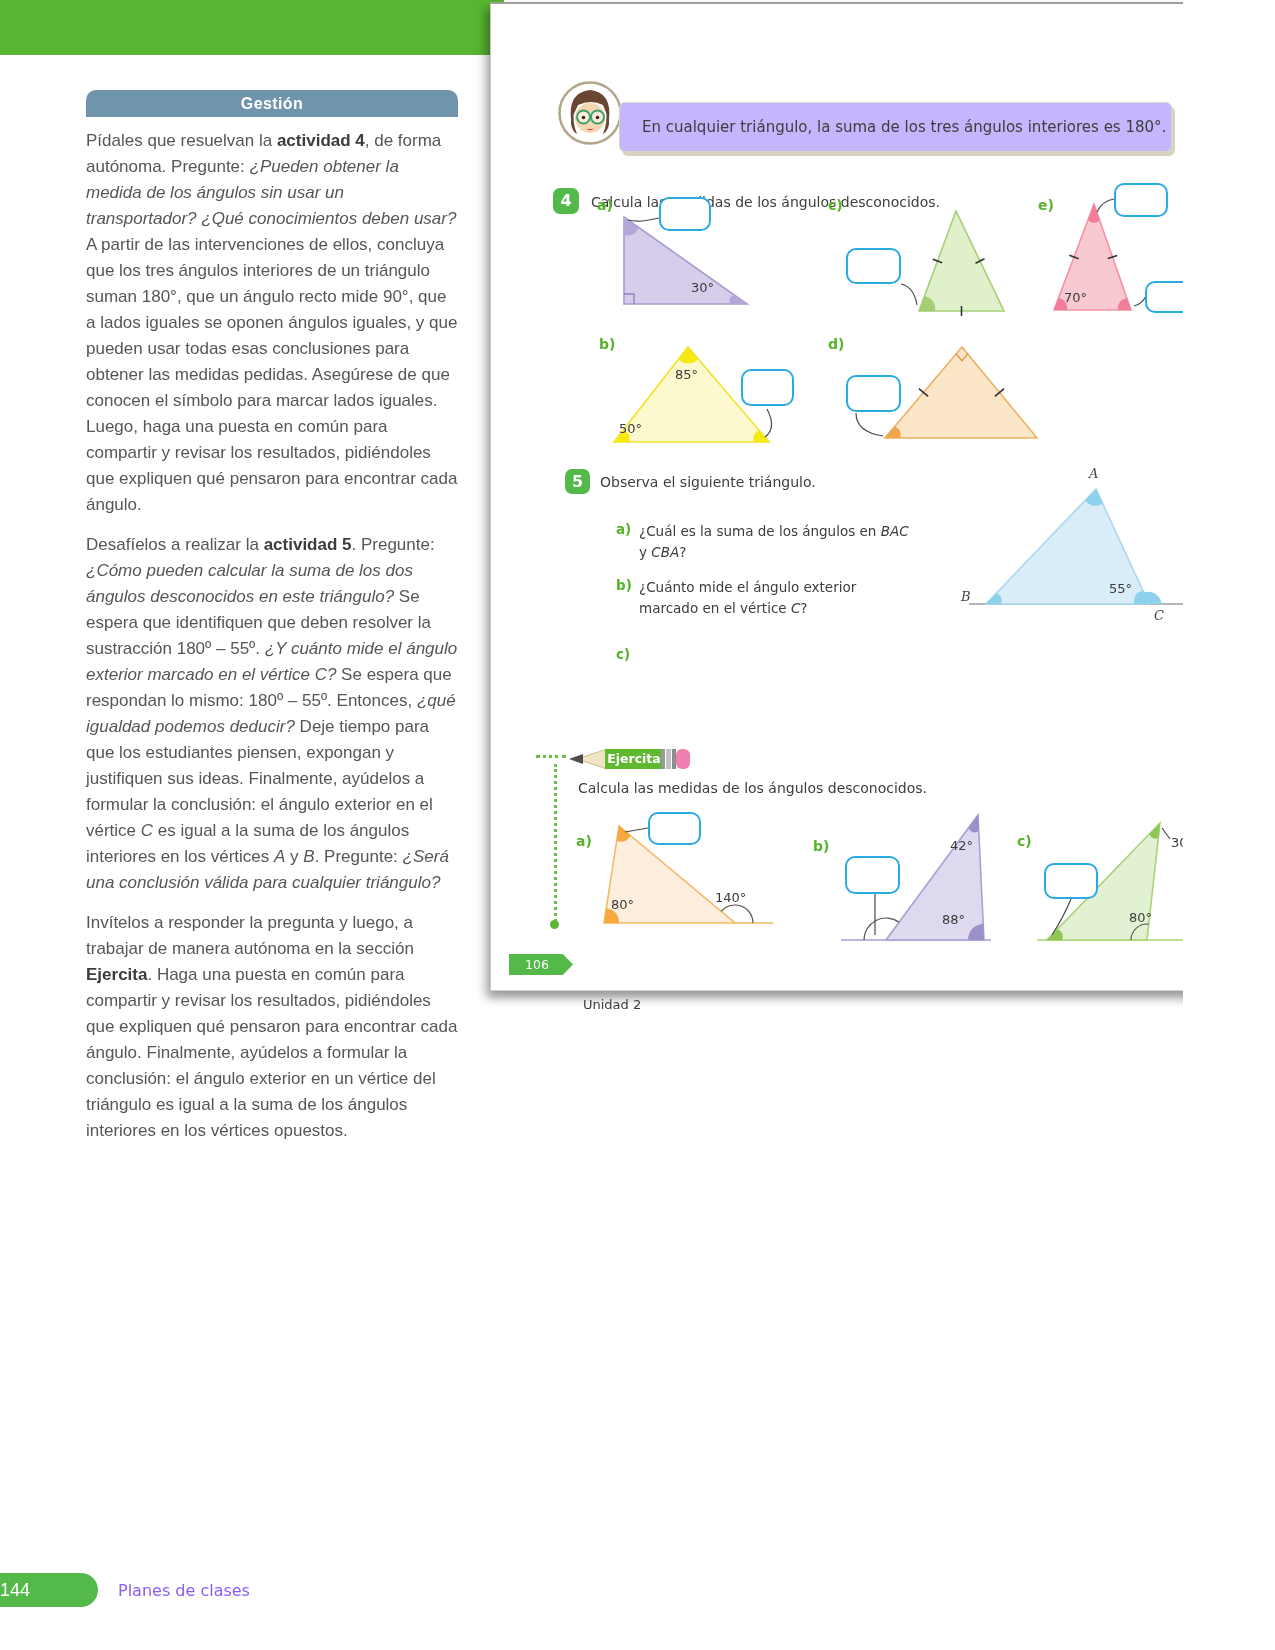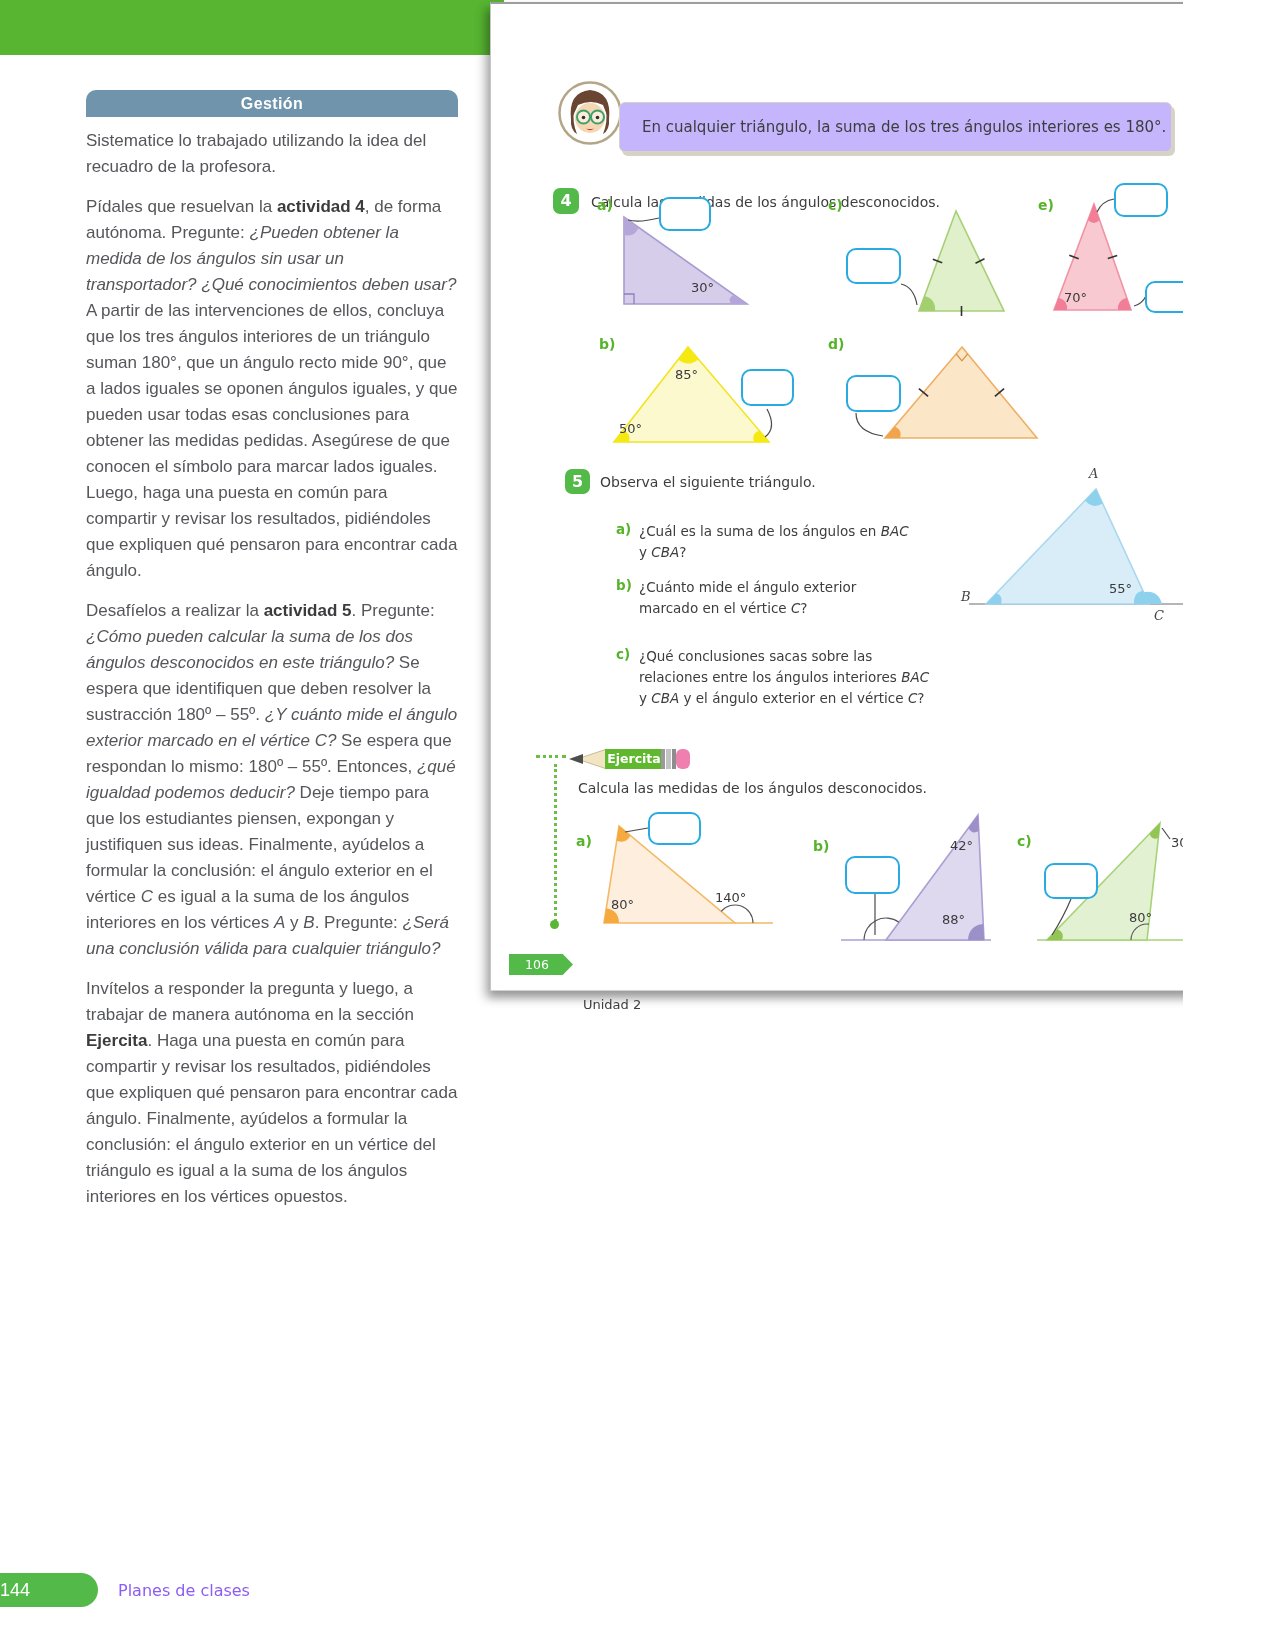--- a/index.html
+++ b/index.html
@@ -51,21 +51,20 @@
 </style>
 </head>
 <body>
 
 <div class="sheet">
   <div class="green-bar"></div>
 
   <div class="teacher-col">
     <div class="gestion-bar">Gestión</div>
     <div class="paragraphs">
-      <p><span>Sistematice lo trabajado utilizando la idea del recuadro de la profesora.</span></p>
       <p><span>Pídales que resuelvan la </span><span class="rb">actividad 4</span><span>, de forma autónoma. Pregunte: </span><span class="ri">¿Pueden obtener la medida de los ángulos sin usar un transportador? ¿Qué conocimientos deben usar?</span><span> A partir de las intervenciones de ellos, concluya que los tres ángulos interiores de un triángulo suman 180°, que un ángulo recto mide 90°, que a lados iguales se oponen ángulos iguales, y que pueden usar todas esas conclusiones para obtener las medidas pedidas. Asegúrese de que conocen el símbolo para marcar lados iguales. Luego, haga una puesta en común para compartir y revisar los resultados, pidiéndoles que expliquen qué pensaron para encontrar cada ángulo.</span></p>
       <p><span>Desafíelos a realizar la </span><span class="rb">actividad 5</span><span>. Pregunte: </span><span class="ri">¿Cómo pueden calcular la suma de los dos ángulos desconocidos en este triángulo?</span><span> Se espera que identifiquen que deben resolver la sustracción 180º – 55º. </span><span class="ri">¿Y cuánto mide el ángulo exterior marcado en el vértice C?</span><span> Se espera que respondan lo mismo: 180º – 55º. Entonces, </span><span class="ri">¿qué igualdad podemos deducir?</span><span> Deje tiempo para que los estudiantes piensen, expongan y justifiquen sus ideas. Finalmente, ayúdelos a formular la conclusión: el ángulo exterior en el vértice </span><span class="ri">C</span><span> es igual a la suma de los ángulos interiores en los vértices </span><span class="ri">A</span><span> y </span><span class="ri">B</span><span>. Pregunte: </span><span class="ri">¿Será una conclusión válida para cualquier triángulo?</span></p>
       <p><span>Invítelos a responder la pregunta y luego, a trabajar de manera autónoma en la sección </span><span class="rb">Ejercita</span><span>. Haga una puesta en común para compartir y revisar los resultados, pidiéndoles que expliquen qué pensaron para encontrar cada ángulo. Finalmente, ayúdelos a formular la conclusión: el ángulo exterior en un vértice del triángulo es igual a la suma de los ángulos interiores en los vértices opuestos.</span></p>
     </div>
   </div>
 
   <div class="card">
 
     <div class="avatar">
       <svg width="66" height="66" viewBox="0 0 66 66">
@@ -162,21 +161,20 @@
     <div class="num-badge" style="left:74px;top:465px;width:25px;height:25px;line-height:25px;">5</div>
     <div class="prompt" style="left:109px;top:470px;">Observa el siguiente triángulo.</div>
 
     <span class="q-letter" style="left:125px;top:517px;">a)</span>
     <div class="q-text" style="left:148px;top:517px;width:272px;"><span>¿Cuál es la suma de los ángulos en </span><span class="ri">BAC</span><span> y </span><span class="ri">CBA</span><span>?</span></div>
 
     <span class="q-letter" style="left:125px;top:573px;">b)</span>
     <div class="q-text" style="left:148px;top:573px;width:260px;"><span>¿Cuánto mide el ángulo exterior marcado en el vértice </span><span class="ri">C</span><span>?</span></div>
 
     <span class="q-letter" style="left:125px;top:642px;">c)</span>
-    <div class="q-text" style="left:148px;top:642px;width:300px;"><span>¿Qué conclusiones sacas sobre las relaciones entre los ángulos interiores </span><span class="ri">BAC</span><span> y </span><span class="ri">CBA</span><span> y el ángulo exterior en el vértice </span><span class="ri">C</span><span>?</span></div>
 
     <div class="fig" style="left:470px;top:458px;width:240px;height:160px;">
       <svg width="240" height="160" viewBox="0 0 240 160">
         <path d="M8 142 L230 142" stroke="#6c6c6c" stroke-width="1.1" fill="none"></path>
         <path d="M135 27 L25 142 L188 142 Z" fill="#d8edf8" stroke="#a9d8ee" stroke-width="1.6"></path>
         <path d="M135 27 L124 38.6 Q131.6 47.5 141.7 41.5 Z" fill="#8ed1ec"></path>
         <path d="M25 142 L35.4 131.2 Q42.9 134.3 40 142 Z" fill="#8ed1ec"></path>
         <path d="M188 142 L181.7 128.4 Q171.6 131.5 173 142 Z" fill="#8ed1ec"></path>
         <path d="M188 142 L182.6 130.2 Q197.1 127.8 201 142 Z" fill="#8ed1ec"></path>
       </svg>

